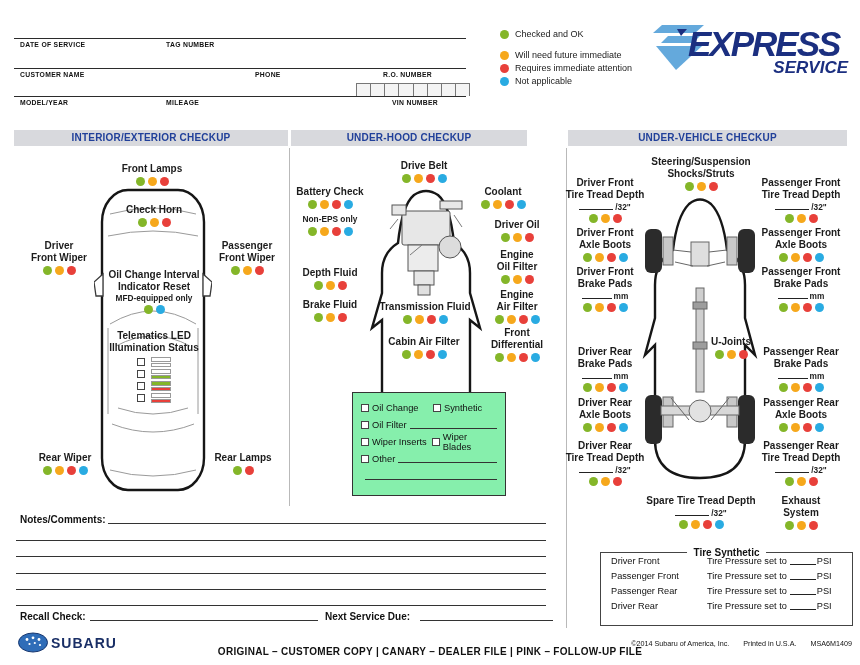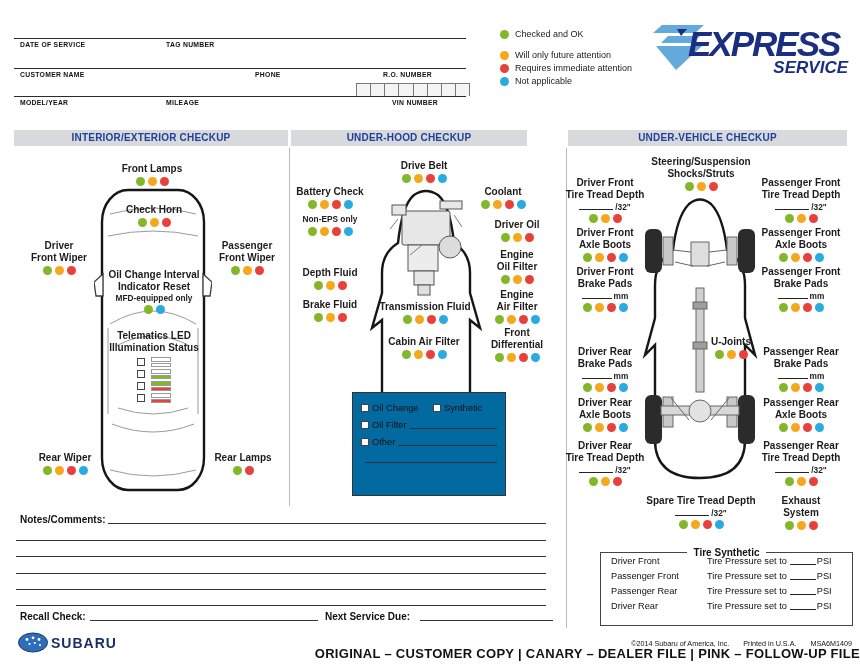--- a/index.html
+++ b/index.html
@@ -31,39 +31,39 @@
   .bl { display:inline-block; width:34px; height:8px; border-bottom:1px solid #222; margin-right:2px; }
   .dots { margin-top:2.5px; display:flex; justify-content:center; gap:3px; }
   .dot { width:9px; height:9px; border-radius:50%; display:inline-block; }
   
   .tele-rows { margin-top:4px; }
   .tele-row { display:flex; justify-content:center; align-items:center; gap:6px; margin-top:3px; height:9px; }
   .cbx { width:8px; height:8px; border:1.2px solid #444; background:#fff; display:inline-block; flex:0 0 auto; }
   .led-stack { display:flex; flex-direction:column; gap:1px; }
   .led { width:20px; height:4.5px; border:0.8px solid #9a9a9a; }
   
-  .svc-box { position:absolute; left:352px; top:392px; width:154px; height:104px; border:1.5px solid #333; background:#0369a1; padding:6px 8px 0 8px; z-index:4; }
+  .svc-box { position:absolute; left:352px; top:392px; width:154px; height:104px; border:1.5px solid #333; background:#86efac; padding:6px 8px 0 8px; z-index:4; }
   .svc-row { display:flex; align-items:center; font-size:9.3px; color:#111; height:17px; }
   .svc-opt { display:flex; align-items:center; gap:3px; }
   .svc-col1 { width:72px; }
   .svc-line { flex:1; border-bottom:1px solid #333; height:9px; margin-left:3px; }
   .svc-line-only { margin-left:4px; }
   
   .blabel { position:absolute; font-size:10px; font-weight:bold; color:#111; white-space:nowrap; }
   .bline { position:absolute; border-top:1px solid #333; height:0; }
   
   .tp-box { position:absolute; left:600px; top:552px; width:253px; height:74px; border:1.5px solid #444; background:#fff; }
   .tp-title { position:absolute; top:-6px; left:50%; transform:translateX(-50%); background:#fff; padding:0 7px;
               font-size:10px; font-weight:bold; color:#111; white-space:nowrap; }
   .tp-row { display:flex; align-items:center; font-size:9.2px; color:#111; padding:0 10px; height:15px; }
   .tp-row:first-of-type { margin-top:9px; }
   .tp-pos { width:96px; }
   .tp-bl { display:inline-block; width:26px; height:8px; border-bottom:1px solid #222; margin:0 1px 0 3px; }
   
-  .footer-center { position:absolute; left:0; right:0; top:646px; text-align:right; font-size:13px; font-weight:bold; letter-spacing:.3px; color:#111; }
+  .footer-center { position:absolute; left:0; right:0; top:646px; text-align:center; font-size:10px; font-weight:bold; letter-spacing:.3px; color:#111; }
   .footer-right { position:absolute; right:8px; top:639px; display:flex; gap:14px; font-size:7.2px; color:#111; }
   svg text { font-family:"Liberation Sans", sans-serif; }
 </style>
 </head>
 <body>
 
 <div class="rule" style="left:14px;top:38px;width:452px"></div>
 <div class="rule" style="left:14px;top:68px;width:452px"></div>
 <div class="rule" style="left:14px;top:96px;width:452px"></div>
 <div class="flabel" style="left:20px;top:41px">DATE OF SERVICE</div>
@@ -84,21 +84,21 @@
     <span class="vin-cell"></span>
     <span class="vin-cell"></span>
   </div>
 
 <div class="legend-row" style="top:28px">
   <span class="legend-dot" style="background: rgb(132, 182, 41);"></span>
   <span class="legend-label">Checked and OK</span>
 </div>
 <div class="legend-row" style="top:49px">
   <span class="legend-dot" style="background: rgb(246, 168, 28);"></span>
-  <span class="legend-label">Will only future attention</span>
+  <span class="legend-label">Will need future immediate</span>
 </div>
 <div class="legend-row" style="top:62px">
   <span class="legend-dot" style="background: rgb(232, 64, 58);"></span>
   <span class="legend-label">Requires immediate attention</span>
 </div>
 <div class="legend-row" style="top:75px">
   <span class="legend-dot" style="background: rgb(41, 171, 226);"></span>
   <span class="legend-label">Not applicable</span>
 </div>
 
@@ -369,20 +369,30 @@
       </span>
   </div>
   <div class="svc-row">
     <span class="svc-opt">
         <span class="cbx"></span>
         <span>Oil Filter</span>
       </span>
     <span class="svc-line"></span>
   </div>
   <div class="svc-row">
+    <span class="svc-opt svc-col1">
+        <span class="cbx"></span>
+        <span>Wiper Inserts</span>
+      </span>
+    <span class="svc-opt">
+        <span class="cbx"></span>
+        <span>Wiper Blades</span>
+      </span>
+  </div>
+  <div class="svc-row">
     <span class="svc-opt">
         <span class="cbx"></span>
         <span>Other</span>
       </span>
     <span class="svc-line"></span>
   </div>
   <div class="svc-row">
     <span class="svc-line svc-line-only"></span>
   </div>
 </div>

